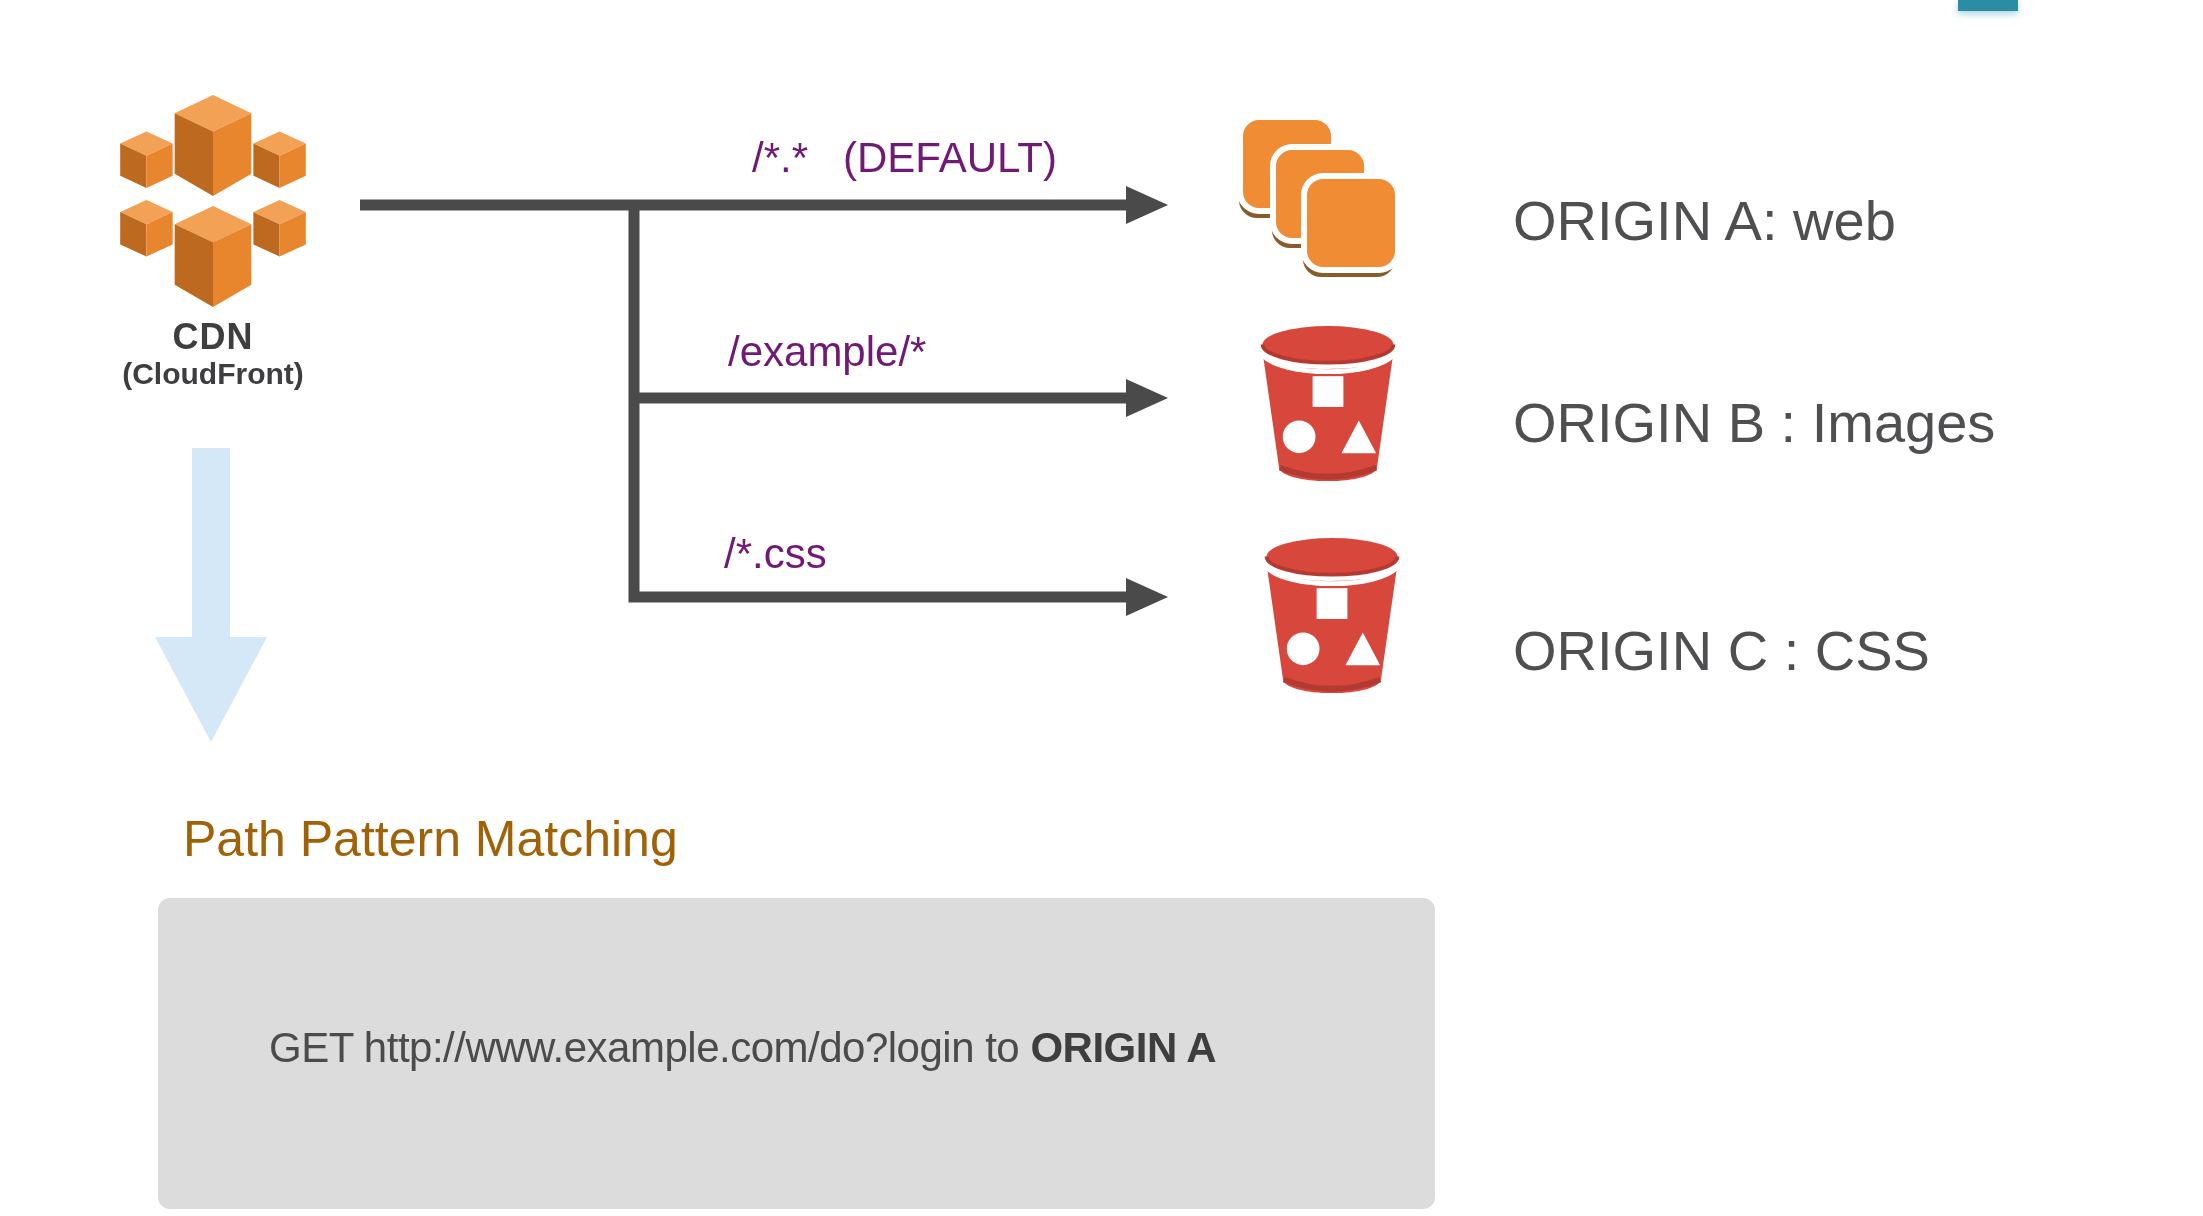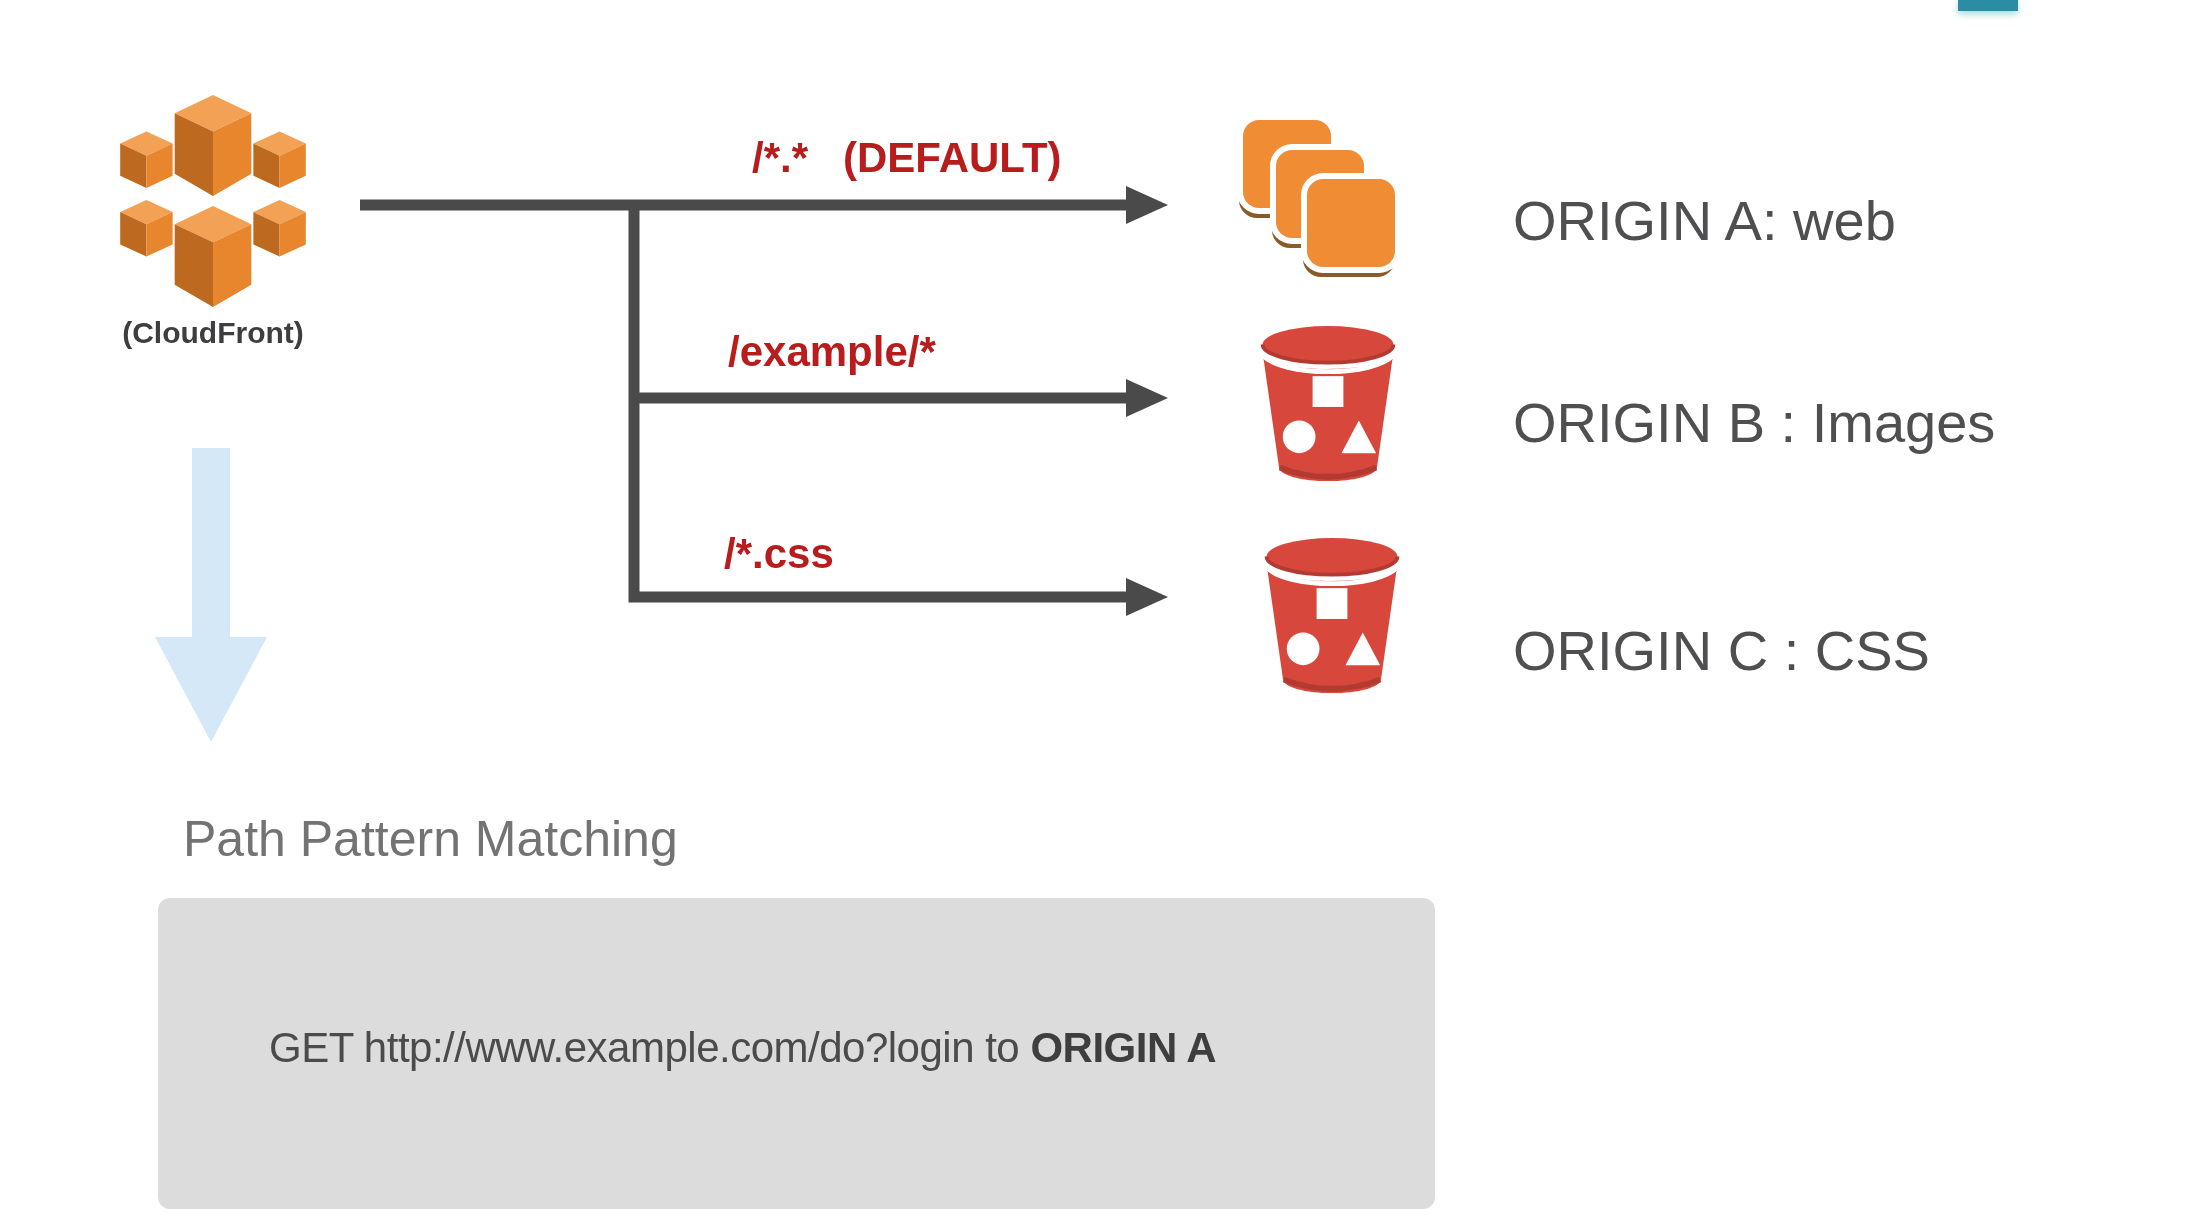--- a/index.html
+++ b/index.html
@@ -22,21 +22,21 @@
   
   .cdn-label{
     left:82px;top:316px;width:262px;
     text-align:center;color:#3e3e40;line-height:1.15;
   }
   .cdn-label .l1{font-size:36px;font-weight:bold;letter-spacing:1px;}
   .cdn-label .l2{font-size:30px;font-weight:bold;text-align:center;}
 
   
   .pattern{
-    color:#b91c1c;font-size:42px;white-space:pre;font-weight:bold;
+    color:#701a75;font-size:42px;white-space:pre;
   }
   .pattern.p1{left:752px;top:134px;}
   .pattern.p2{left:728px;top:328px;}
   .pattern.p3{left:724px;top:530px;text-align:center;}
 
   
   .origin-label{
     color:#4f4f51;font-size:56px;white-space:pre;
   }
   .origin-label.a{left:1513px;top:188px;}
@@ -49,21 +49,21 @@
     position:absolute;width:88px;height:88px;
     background:#ef8c34;border-radius:16px;
     box-shadow:0 0 0 6px #ffffff, -2px 8px 0 2px #8a5a28;
   }
   .sq.s1{left:0;top:0;}
   .sq.s2{left:33px;top:30px;}
   .sq.s3{left:64px;top:59px;}
 
   
   .panel-title{
-    left:183px;top:810px;font-size:50px;color:#737373;
+    left:183px;top:810px;font-size:50px;color:#a16207;
   }
   .panel{
     left:158px;top:898px;width:1277px;height:311px;
     background:#dcdcdc;
     box-sizing:border-box;
     padding:30px 0 0 44px;
     border-radius:12px;
   }
   .req-line{
     font-size:42px;line-height:80px;color:#4b4b4b;
@@ -101,20 +101,21 @@
     <polygon points="140,128 166,116 192,128 166,140" fill="#f2a155"></polygon>
     <polygon points="140,128 140,160 166,172 166,140" fill="#bd691f"></polygon>
     <polygon points="192,128 192,160 166,172 166,140" fill="#e8862d"></polygon>
 
     <polygon points="62,140 100,122 138,140 100,158" fill="#f2a155"></polygon>
     <polygon points="62,140 62,200 100,222 100,158" fill="#bd691f"></polygon>
     <polygon points="138,140 138,200 100,222 100,158" fill="#e8862d"></polygon>
   </svg>
 
   <div class="abs cdn-label">
+    <div class="l1">CDN</div>
     <div class="l2">(CloudFront)</div>
   </div>
 
   <svg class="abs" style="left:150px;top:440px;" width="130" height="310" viewBox="0 0 130 310">
     <rect x="42" y="8" width="38" height="192" fill="#d5e8f7"></rect>
     <polygon points="5,197 117,197 61,302" fill="#d5e8f7"></polygon>
   </svg>
 
   <svg class="abs" style="left:0;top:0;pointer-events:none;" width="2203" height="1216" viewBox="0 0 2203 1216">
     <path d="M360 205 H1126" stroke="#4a4a4a" stroke-width="11" fill="none"></path>

